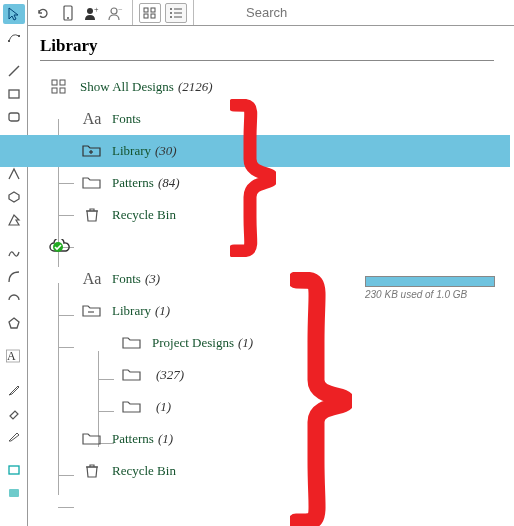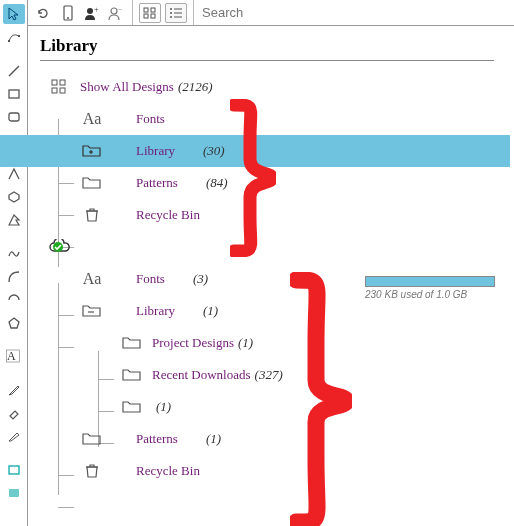--- a/index.html
+++ b/index.html
@@ -4,36 +4,36 @@
 <style>
   * { box-sizing: border-box; margin: 0; padding: 0; font-family: Georgia, 'Times New Roman', serif; }
   body { width: 514px; height: 526px; background: #fff; overflow: hidden; position: relative; }
   .toolbar { position: absolute; left: 28px; top: 0; right: 0; height: 26px; display: flex; align-items: center; border-bottom: 1px solid #999; }
   .tb-group { display: flex; align-items: center; gap: 4px; padding: 0 6px; border-left: 1px solid #bbb; height: 100%; }
   .tb-group:first-child { border-left: none; }
   .tb-btn { width: 20px; height: 20px; display: flex; align-items: center; justify-content: center; cursor: pointer; border-radius: 2px; }
   .view-btn { width: 22px; height: 20px; border: 1px solid #aaa; background: #f7f7f7; display: flex; align-items: center; justify-content: center; cursor: pointer; border-radius: 2px; }
   .view-btn.active { background: #fff; }
   .search-wrap { flex: 1; height: 100%; border-left: 1px solid #bbb; display: flex; align-items: center; }
-  .search-input { width: 100%; height: 100%; border: none; padding: 0 8px; font-size: 13px; outline: none; font-family: Arial, sans-serif; color: #666; }
+  .search-input { width: 100%; height: 100%; border: none; padding: 0 8px; font-size: 13px; outline: none; font-family: Arial, sans-serif; color: #666; margin-left: 44px; }
   .left-rail { position: absolute; left: 0; top: 0; width: 28px; bottom: 0; background: #fff; border-right: 1px solid #999; display: flex; flex-direction: column; align-items: center; padding-top: 4px; gap: 3px; }
   .rail-tool { width: 22px; height: 22px; display: flex; align-items: center; justify-content: center; cursor: pointer; border-radius: 2px; }
   .rail-tool.highlighted { background: #6FC3DF; }
   .rail-tool.teal { color: #0da8a8; }
   .rail-spacer { height: 8px; }
   .main { position: absolute; left: 28px; top: 26px; right: 0; bottom: 0; padding: 10px 12px 0 12px; }
   .title { font-size: 17px; font-weight: bold; border-bottom: 1px solid #888; padding-bottom: 4px; margin-right: 8px; margin-bottom: 10px; }
   .tree { font-size: 13px; color: #555; position: relative; }
   .node { display: flex; align-items: center; height: 32px; position: relative; }
   .node .icon-slot { width: 24px; display: flex; align-items: center; justify-content: center; margin-right: 8px; }
-  .node .label { color: #701a75; }
+  .node .label { color: #14532d; }
   .node .count { font-style: italic; color: #333; margin-left: 4px; }
   .node.selected { background: #6FC3DF; }
   .indent-1 { padding-left: 8px; }
-  .indent-2 { padding-left: 40px; gap: 24px; }
+  .indent-2 { padding-left: 40px; }
   .indent-3 { padding-left: 80px; }
   
   .tree-line-v { position: absolute; border-left: 1px solid #aaa; }
   .tree-line-h { position: absolute; border-top: 1px solid #aaa; }
   
   .storage { position: absolute; left: 365px; top: 224px; width: 130px; font-style: italic; }
   .storage-bar { width: 130px; height: 11px; border: 1px solid #888; background: #fff; }
   .storage-fill { height: 100%; background: #6FC3DF; width: 100%; }
   .storage-label { font-size: 10px; color: #777; margin-top: 2px; font-family: Arial, sans-serif; }
   
@@ -322,21 +322,20 @@
       <span class="label">Project Designs</span>
       <span class="count">(1)</span>
     </div>
 
     <div class="node indent-3">
       <span class="icon-slot">
           <svg width="20" height="16" viewBox="0 0 20 16">
             <path d="M1 4 L1 13 L18 13 L18 5 L8 5 L6 3 L1 3 Z" fill="none" stroke="#555" stroke-width="1.2"></path>
           </svg>
         </span>
-      <span class="label">Recent Downloads</span>
       <span class="count">(327)</span>
     </div>
 
     <div class="node indent-3">
       <span class="icon-slot">
           <svg width="20" height="16" viewBox="0 0 20 16">
             <path d="M1 4 L1 13 L18 13 L18 5 L8 5 L6 3 L1 3 Z" fill="none" stroke="#555" stroke-width="1.2"></path>
           </svg>
         </span>
       <span class="count">(1)</span>

